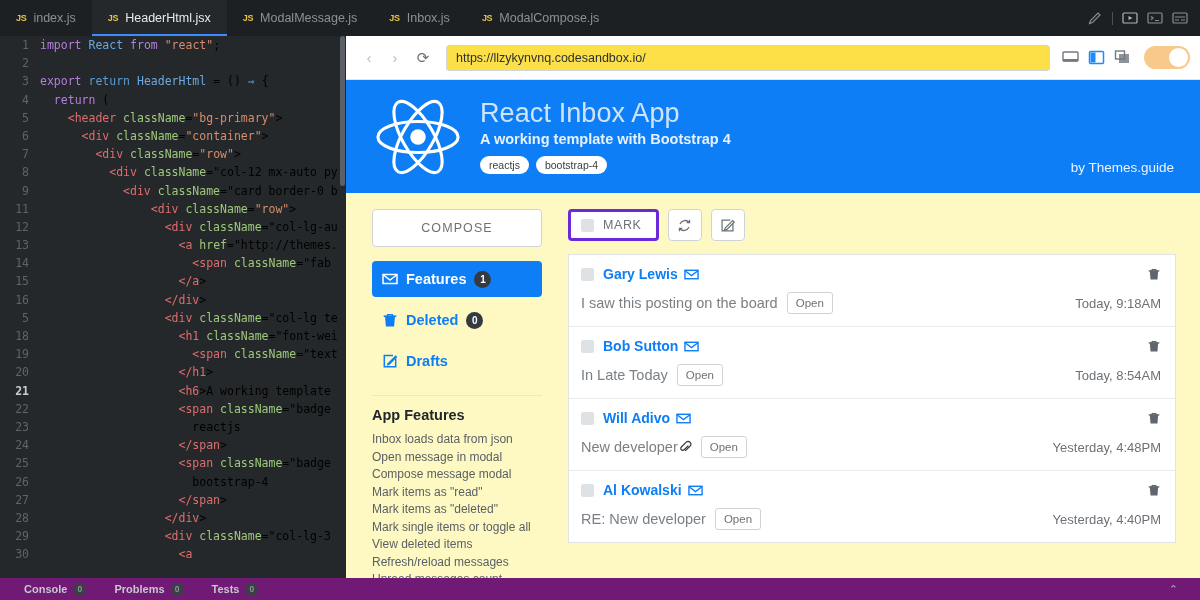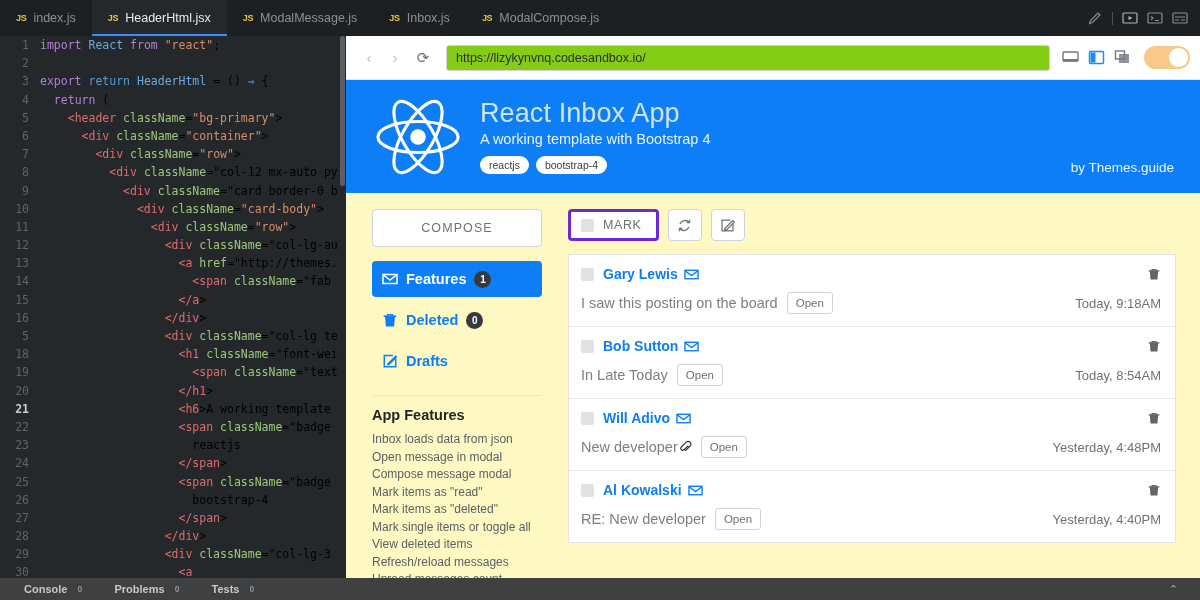--- a/index.html
+++ b/index.html
@@ -95,21 +95,21 @@
     border-bottom: 1px solid #e6e6e6;
   }
   .nav-btn {
     width: 22px; height: 24px; display: flex; align-items: center; justify-content: center;
     color: #b9bdc2; font-size: 15px; cursor: pointer; user-select: none;
   }
   .reload-btn { color: #6a7075; font-size: 15px; width: 26px; }
   .url-box {
     flex: 1; height: 26px; margin: 0 8px 0 6px;
     border: 1px solid #d2d5d8; border-radius: 3px;
-    background: #84cc16;
+    background: #fde047;
     display: flex; align-items: center; padding: 0 9px;
     font-size: 12.5px; color: #2c3034;
   }
   .bro-actions { display: flex; align-items: center; gap: 9px; }
   .ba-ico { width: 17px; height: 17px; cursor: pointer; display:block; }
   .toggle-pill {
     width: 46px; height: 23px; border-radius: 12px;
     background: #f8c98b; position: relative; cursor: pointer;
     margin-left: 4px;
   }
@@ -124,21 +124,21 @@
     background: #0d7ef5; color: #fff;
     height: 113px; padding: 0 26px;
     display: flex; align-items: center; position: relative;
   }
   .react-logo { width: 92px; height: 82px; flex: none; margin-right: 16px; }
   .hd-text { display: flex; flex-direction: column; gap: 2px; }
   .hd-title {
     font-size: 27px; font-weight: 300; color: #cfe4fb;
     letter-spacing: 0.1px; line-height: 1.05;
   }
-  .hd-sub { font-size: 14.5px; font-weight: normal; color: #e7f1fe; margin-top: 2px; }
+  .hd-sub { font-size: 14.5px; font-weight: bold; color: #e7f1fe; margin-top: 2px; }
   .hd-tags { display: flex; gap: 7px; margin-top: 7px; }
   .hd-tag {
     background: #fff; color: #383d42;
     font-size: 10.5px; padding: 3px 9px; border-radius: 9px;
     white-space: nowrap;
   }
   .hd-by {
     position: absolute; right: 26px; bottom: 18px;
     font-size: 13.5px; color: #eaf3ff;
   }
@@ -217,21 +217,21 @@
     margin-left: 9px; border: 1px solid #cfd3d7; border-radius: 3px;
     background: #fff; font-size: 11.5px; color: #6c7277;
     padding: 4px 8px; cursor: pointer;
   }
   .msg-time { font-size: 13px; color: #6c7277; margin-left: auto; }
 
   
   .statusbar {
     position: absolute; left: 0; bottom: 0;
     width: 1200px; height: 22px;
-    background: #404040;
+    background: #701a75;
     display: flex; align-items: center;
     padding: 0 10px; gap: 0;
   }
   .st-item {
     display: flex; align-items: center; gap: 6px;
     padding: 0 14px; font-size: 11px; font-weight: bold;
     color: #c4c9cd; cursor: pointer;
   }
   .st-badge {
     background: #3a4044; color: #8e959a; font-size: 8.5px;
@@ -295,21 +295,20 @@
     <div class="code-area" id="code-host">
         <div class="code-row"><span class="ln">1</span><span class="ctext"><span class="k">import</span> <span class="id">React</span> <span class="k">from</span> <span class="s">"react"</span>;</span></div>
         <div class="code-row"><span class="ln">2</span><span class="ctext"></span></div>
         <div class="code-row"><span class="ln">3</span><span class="ctext"><span class="k">export</span> <span class="k2">return</span> <span class="id">HeaderHtml</span> = () <span class="k2">⇒</span> {</span></div>
         <div class="code-row"><span class="ln">4</span><span class="ctext">  <span class="k">return</span> (</span></div>
         <div class="code-row"><span class="ln">5</span><span class="ctext">    <span class="tg">&lt;header</span> <span class="at">className</span>=<span class="s">"bg-primary"</span>&gt;</span></div>
         <div class="code-row"><span class="ln">6</span><span class="ctext">      <span class="tg">&lt;div</span> <span class="at">className</span>=<span class="s">"container"</span>&gt;</span></div>
         <div class="code-row"><span class="ln">7</span><span class="ctext">        <span class="tg">&lt;div</span> <span class="at">className</span>=<span class="s">"row"</span>&gt;</span></div>
         <div class="code-row"><span class="ln">8</span><span class="ctext">          <span class="tg">&lt;div</span> <span class="at">className</span>="col-12 mx-auto py</span></div>
         <div class="code-row"><span class="ln">9</span><span class="ctext">            <span class="tg">&lt;div</span> <span class="at">className</span>="card border-0 b</span></div>
-        <div class="code-row"><span class="ln">10</span><span class="ctext">              <span class="tg">&lt;div</span> <span class="at">className</span>=<span class="s">"card-body"</span>&gt;</span></div>
         <div class="code-row"><span class="ln">11</span><span class="ctext">                <span class="tg">&lt;div</span> <span class="at">className</span>=<span class="s">"row"</span>&gt;</span></div>
         <div class="code-row"><span class="ln">12</span><span class="ctext">                  <span class="tg">&lt;div</span> <span class="at">className</span>="col-lg-au</span></div>
         <div class="code-row"><span class="ln">13</span><span class="ctext">                    <span class="tg">&lt;a</span> <span class="at">href</span>="http://themes.</span></div>
         <div class="code-row"><span class="ln">14</span><span class="ctext">                      <span class="tg">&lt;span</span> <span class="at">className</span>="fab </span></div>
         <div class="code-row"><span class="ln">15</span><span class="ctext">                    <span class="tg">&lt;/a</span>&gt;</span></div>
         <div class="code-row"><span class="ln">16</span><span class="ctext">                  <span class="tg">&lt;/div</span>&gt;</span></div>
         <div class="code-row"><span class="ln">5</span><span class="ctext">                  <span class="tg">&lt;div</span> <span class="at">className</span>="col-lg te</span></div>
         <div class="code-row"><span class="ln">18</span><span class="ctext">                    <span class="tg">&lt;h1</span> <span class="at">className</span>="font-wei</span></div>
         <div class="code-row"><span class="ln">19</span><span class="ctext">                      <span class="tg">&lt;span</span> <span class="at">className</span>="text</span></div>
         <div class="code-row"><span class="ln">20</span><span class="ctext">                    <span class="tg">&lt;/h1</span>&gt;</span></div>

